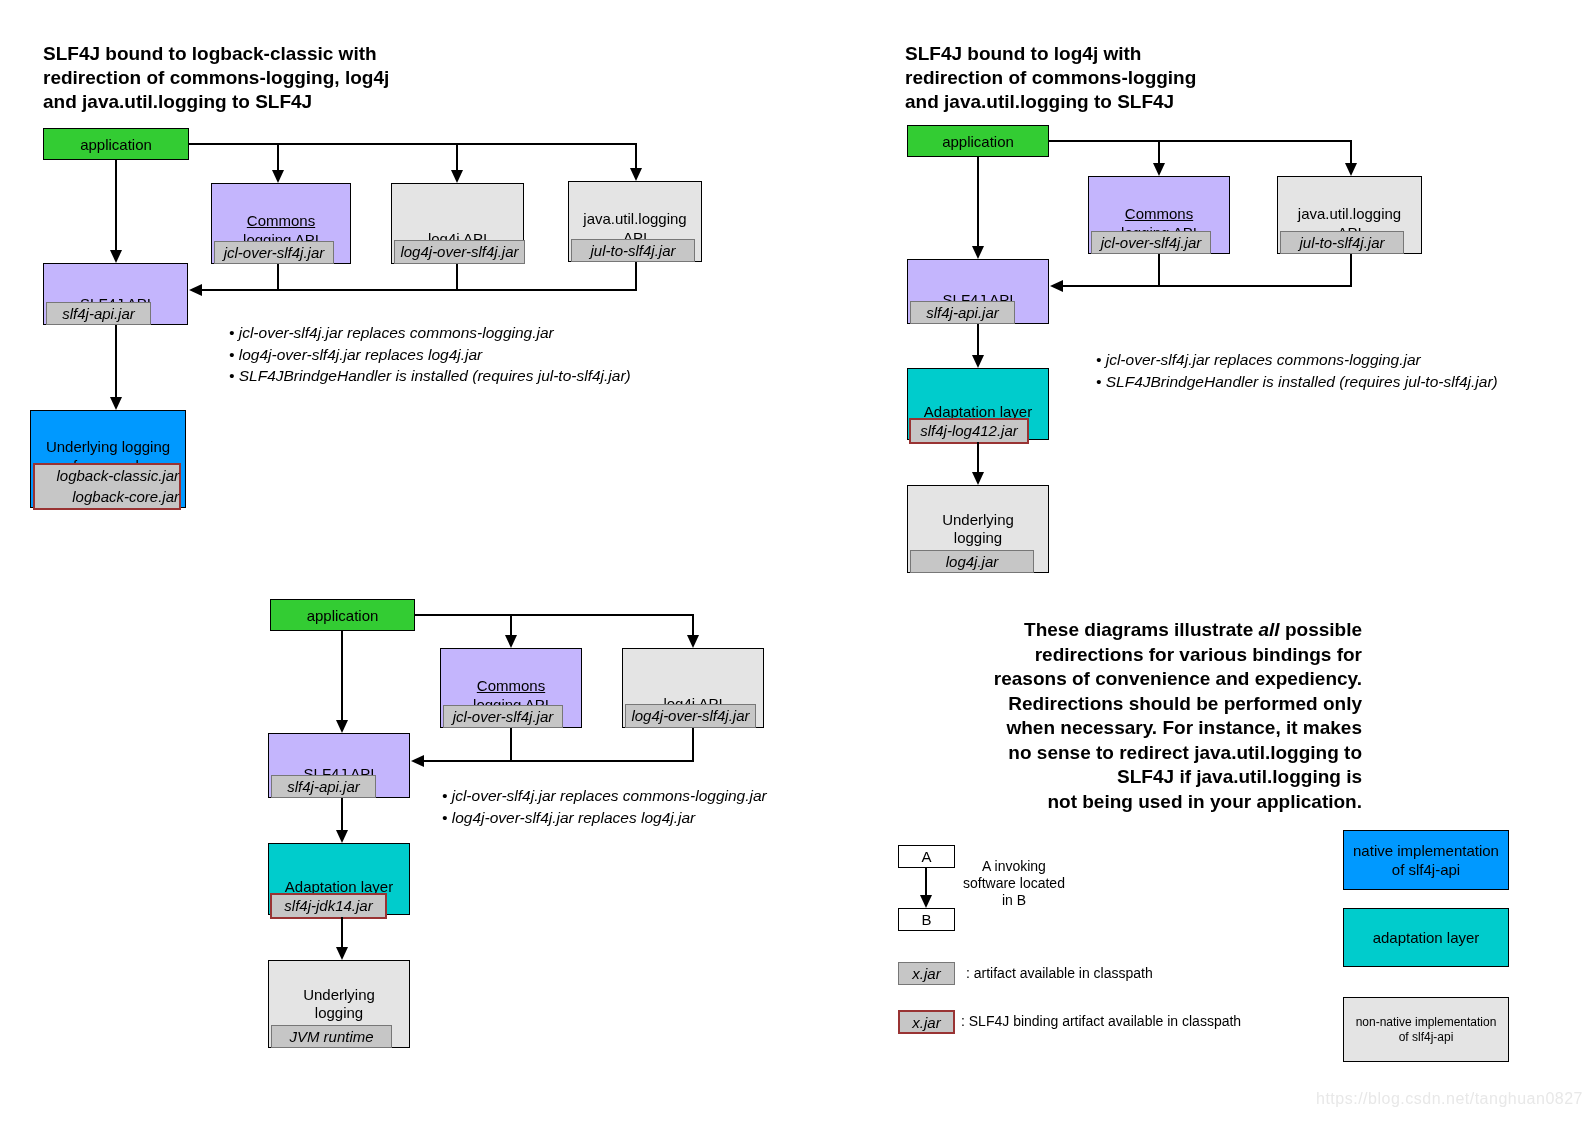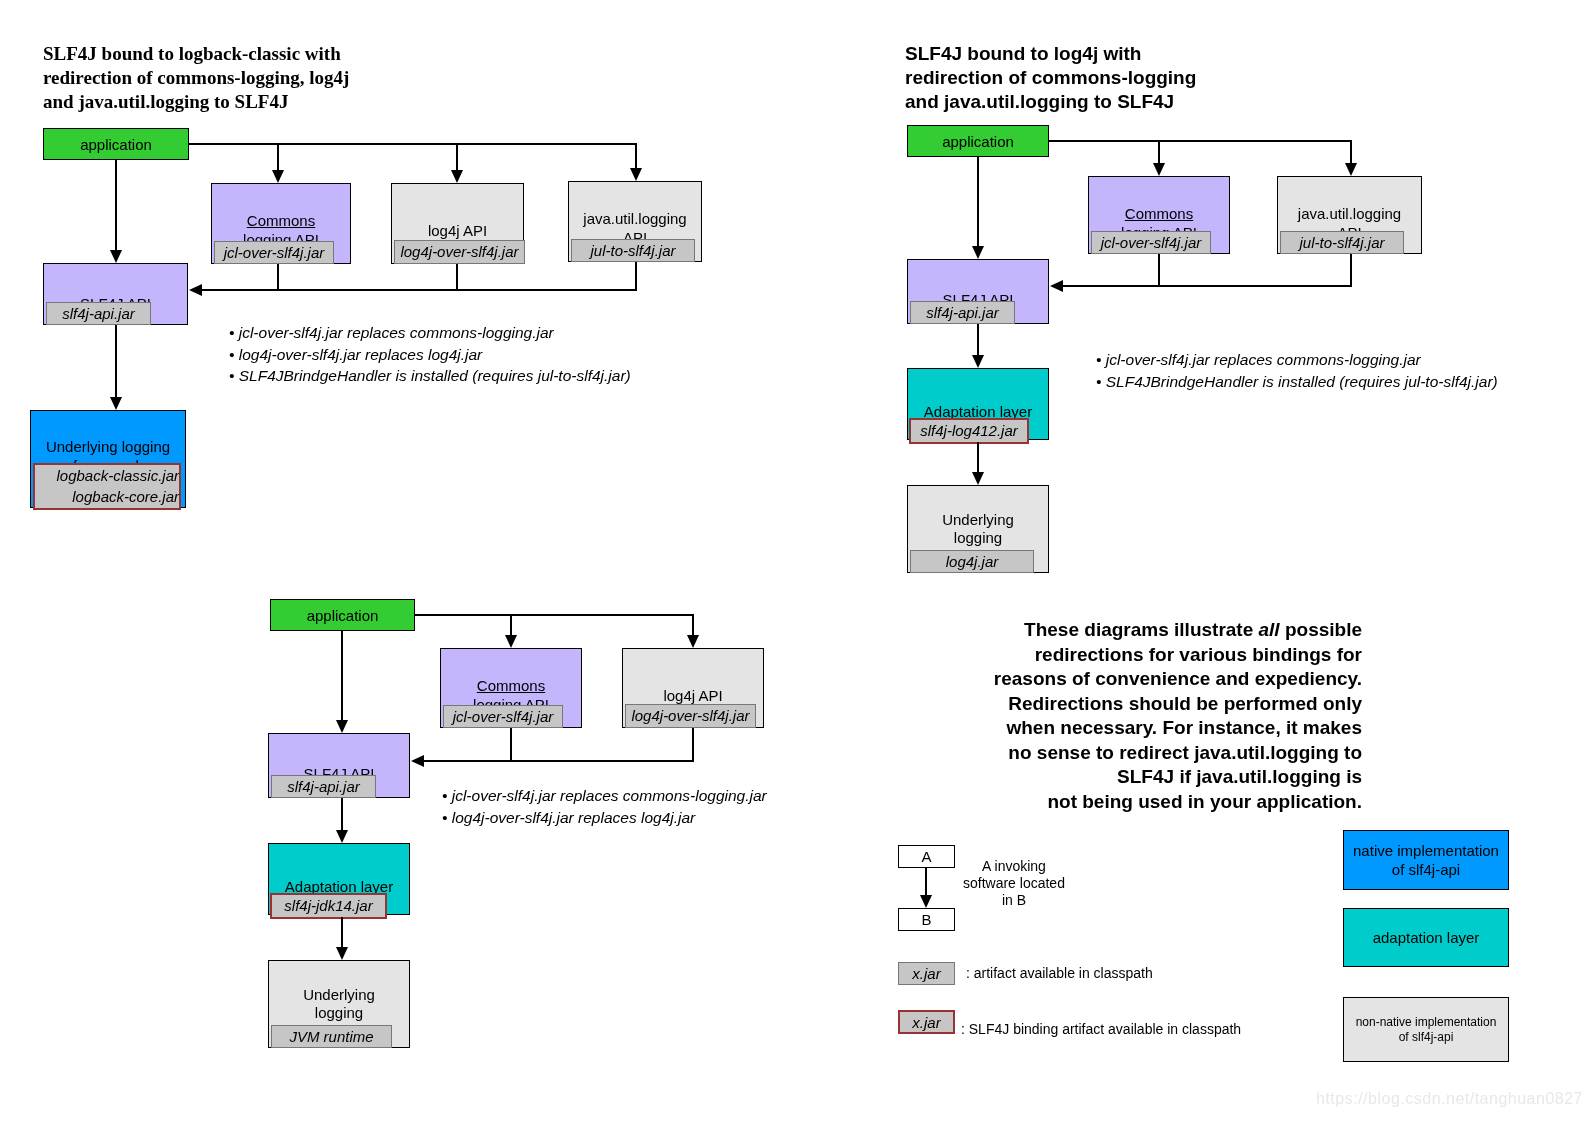--- a/index.html
+++ b/index.html
@@ -23,29 +23,29 @@
       border-right:6px solid transparent;border-top:13px solid #000;}
   .al{position:absolute;width:0;height:0;border-top:6px solid transparent;
       border-bottom:6px solid transparent;border-right:13px solid #000;}
   .para{position:absolute;font-weight:bold;font-size:19px;line-height:24.5px;white-space:pre-line;width:460px;}
   .lbox{position:absolute;box-sizing:border-box;border:1px solid #000;background:#fff;
         display:flex;align-items:center;justify-content:center;font-size:15px;}
   .ldesc{position:absolute;font-size:14px;line-height:17px;white-space:pre-line;}
   .lcolor{position:absolute;box-sizing:border-box;border:1px solid #000;display:flex;align-items:center;
           justify-content:center;text-align:center;font-size:15px;line-height:19px;white-space:pre-line;}
   .wm{position:absolute;color:#E8E8E8;font-size:16px;letter-spacing:.5px;}
-  .pt8{padding-top:8px;}.pt11{padding-top:11px;}.pt14{padding-top:14px;}.pt18{padding-top:18px;}.pt7{padding-top:7px;}
+  .pt8{padding-top:8px;}.pt11{padding-top:11px;}.pt14{padding-top:14px;}.pt18{padding-top:26px;}.pt7{padding-top:7px;}
   .lh18{line-height:18px;}
 </style>
 </head>
 <body>
 
 <div class="page">
 
-  <div class="ttl" style="left:43px;top:42px;font-family:Liberation Serif, serif;">SLF4J bound to logback-classic with
+  <div class="ttl" style="left:43px;top:42px;">SLF4J bound to logback-classic with
 redirection of commons-logging, log4j
 and java.util.logging to SLF4J</div>
 
   <div class="node app" style="left:43px;top:128px;width:146px;height:32px;">application</div>
 
   <div class="node blue pt8" style="left:211px;top:183px;width:140px;height:81px;">
     <span>Commons
 logging API</span>
     <div class="jar" style="left:2px;bottom:-1px;width:120px;height:23px;">jcl-over-slf4j.jar</div>
   </div>
@@ -217,21 +217,21 @@
   <div class="vl" style="left:925px;top:868px;height:28px;"></div>
   <div class="ad" style="left:920px;top:895px;"></div>
   <div class="lbox" style="left:898px;top:908px;width:57px;height:23px;">B</div>
   <div class="ldesc" style="left:963px;top:858px;text-align:center;">A invoking
 software located
 in B</div>
 
   <div class="jar" style="left:898px;top:962px;width:57px;height:23px;">x.jar</div>
   <div class="ldesc" style="left:966px;top:965px;">: artifact available in classpath</div>
   <div class="jar bindjar" style="left:898px;top:1010px;width:57px;height:24px;">x.jar</div>
-  <div class="ldesc" style="left:961px;top:1013px;margin-top:8px;">: SLF4J binding artifact available in classpath</div>
+  <div class="ldesc" style="left:961px;top:1013px;">: SLF4J binding artifact available in classpath</div>
 
   <div class="lcolor" style="left:1343px;top:830px;width:166px;height:60px;background:#0099FF;">native implementation
 of slf4j-api</div>
   <div class="lcolor" style="left:1343px;top:908px;width:166px;height:59px;background:#00CCCC;">adaptation layer</div>
   <div class="lcolor" style="left:1343px;top:997px;width:166px;height:65px;background:#E4E4E4;font-size:12px;line-height:15px;">non-native implementation
 of slf4j-api</div>
 
   <div class="wm" style="left:1310px;top:1090px;width:273px;text-align:right;">https://blog.csdn.net/tanghuan0827</div>
 
 </div>

